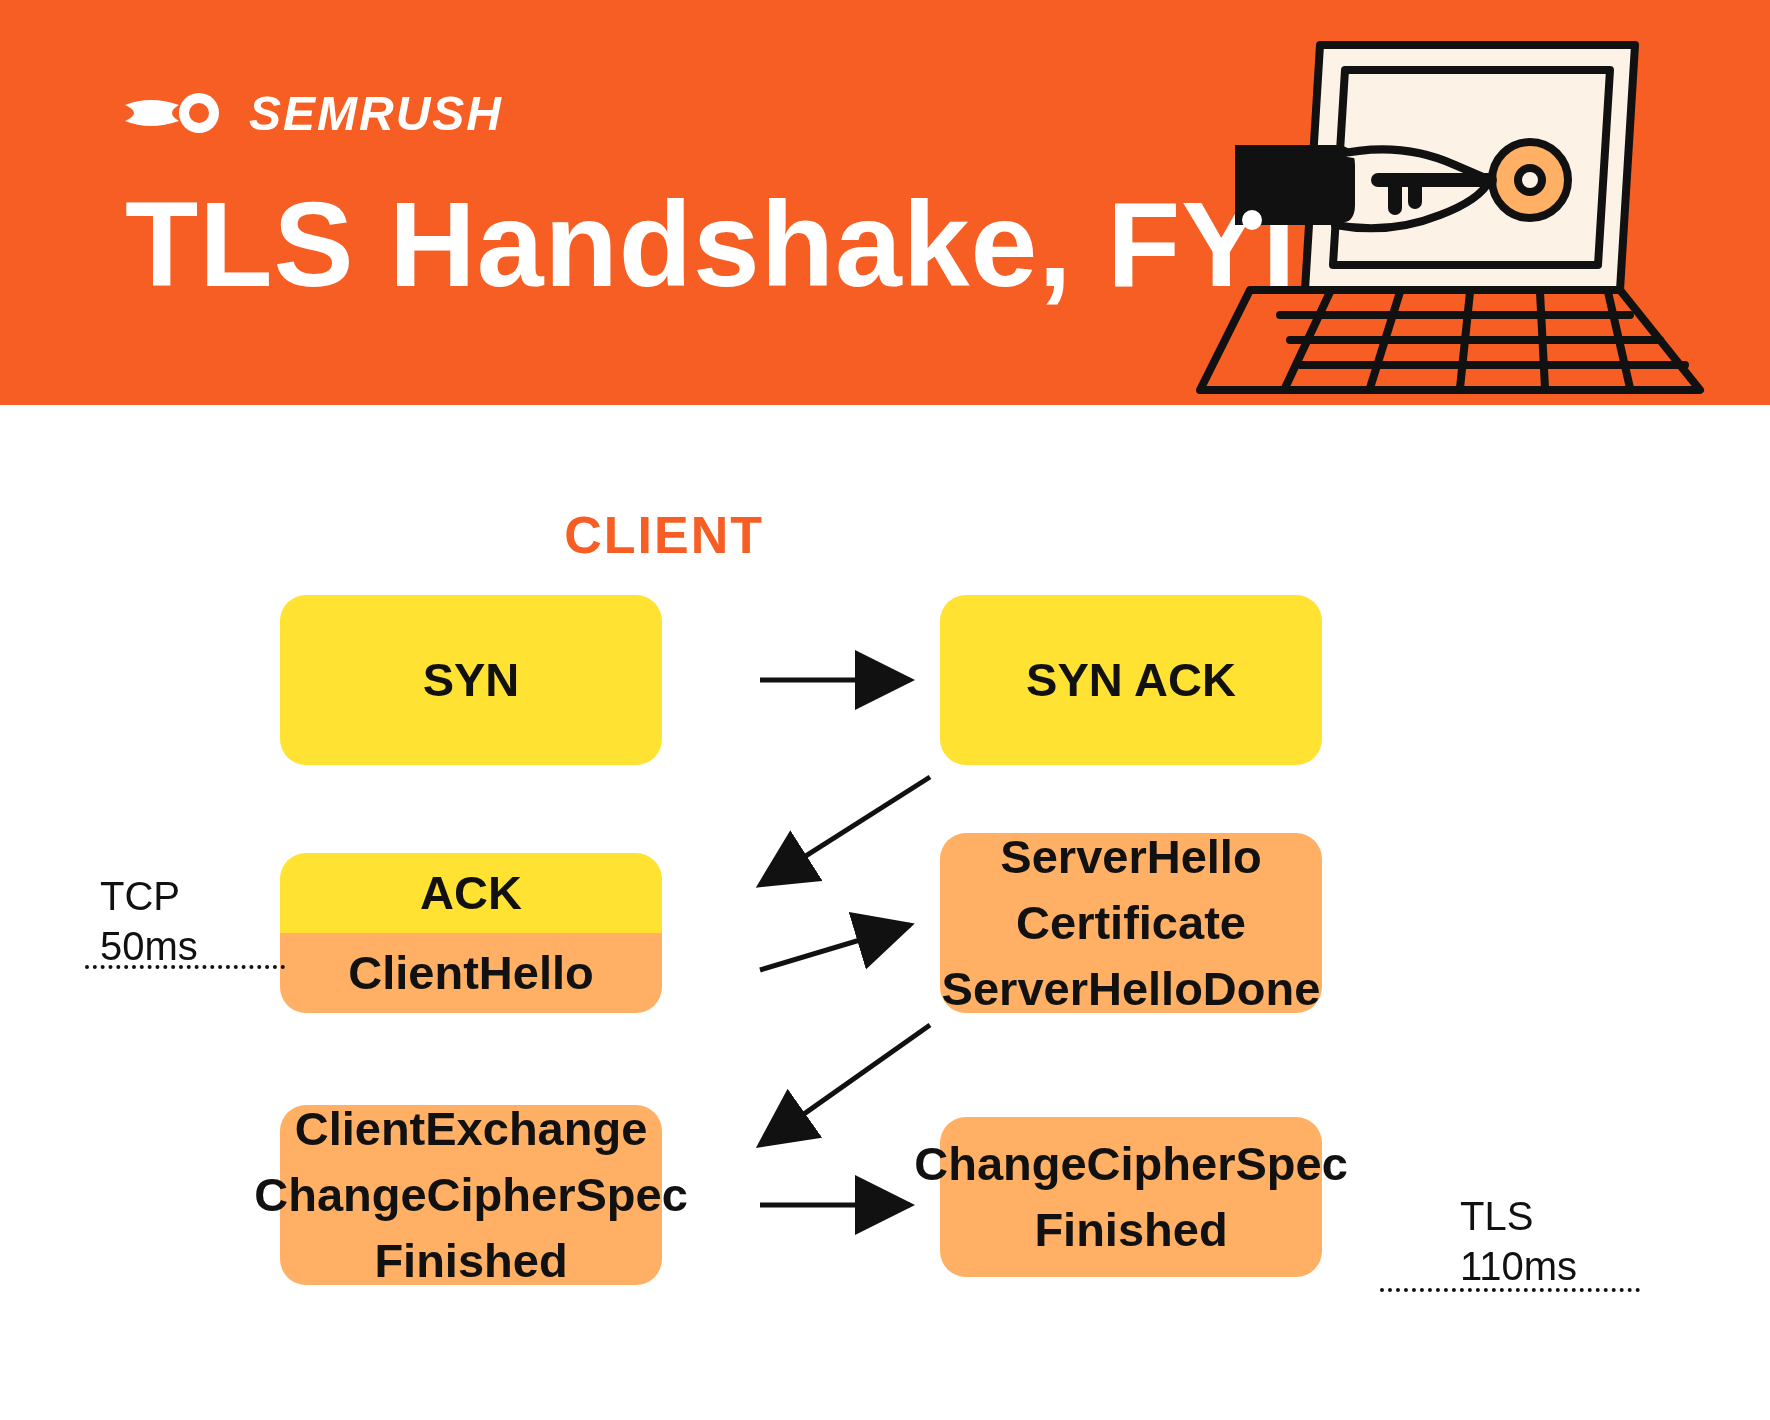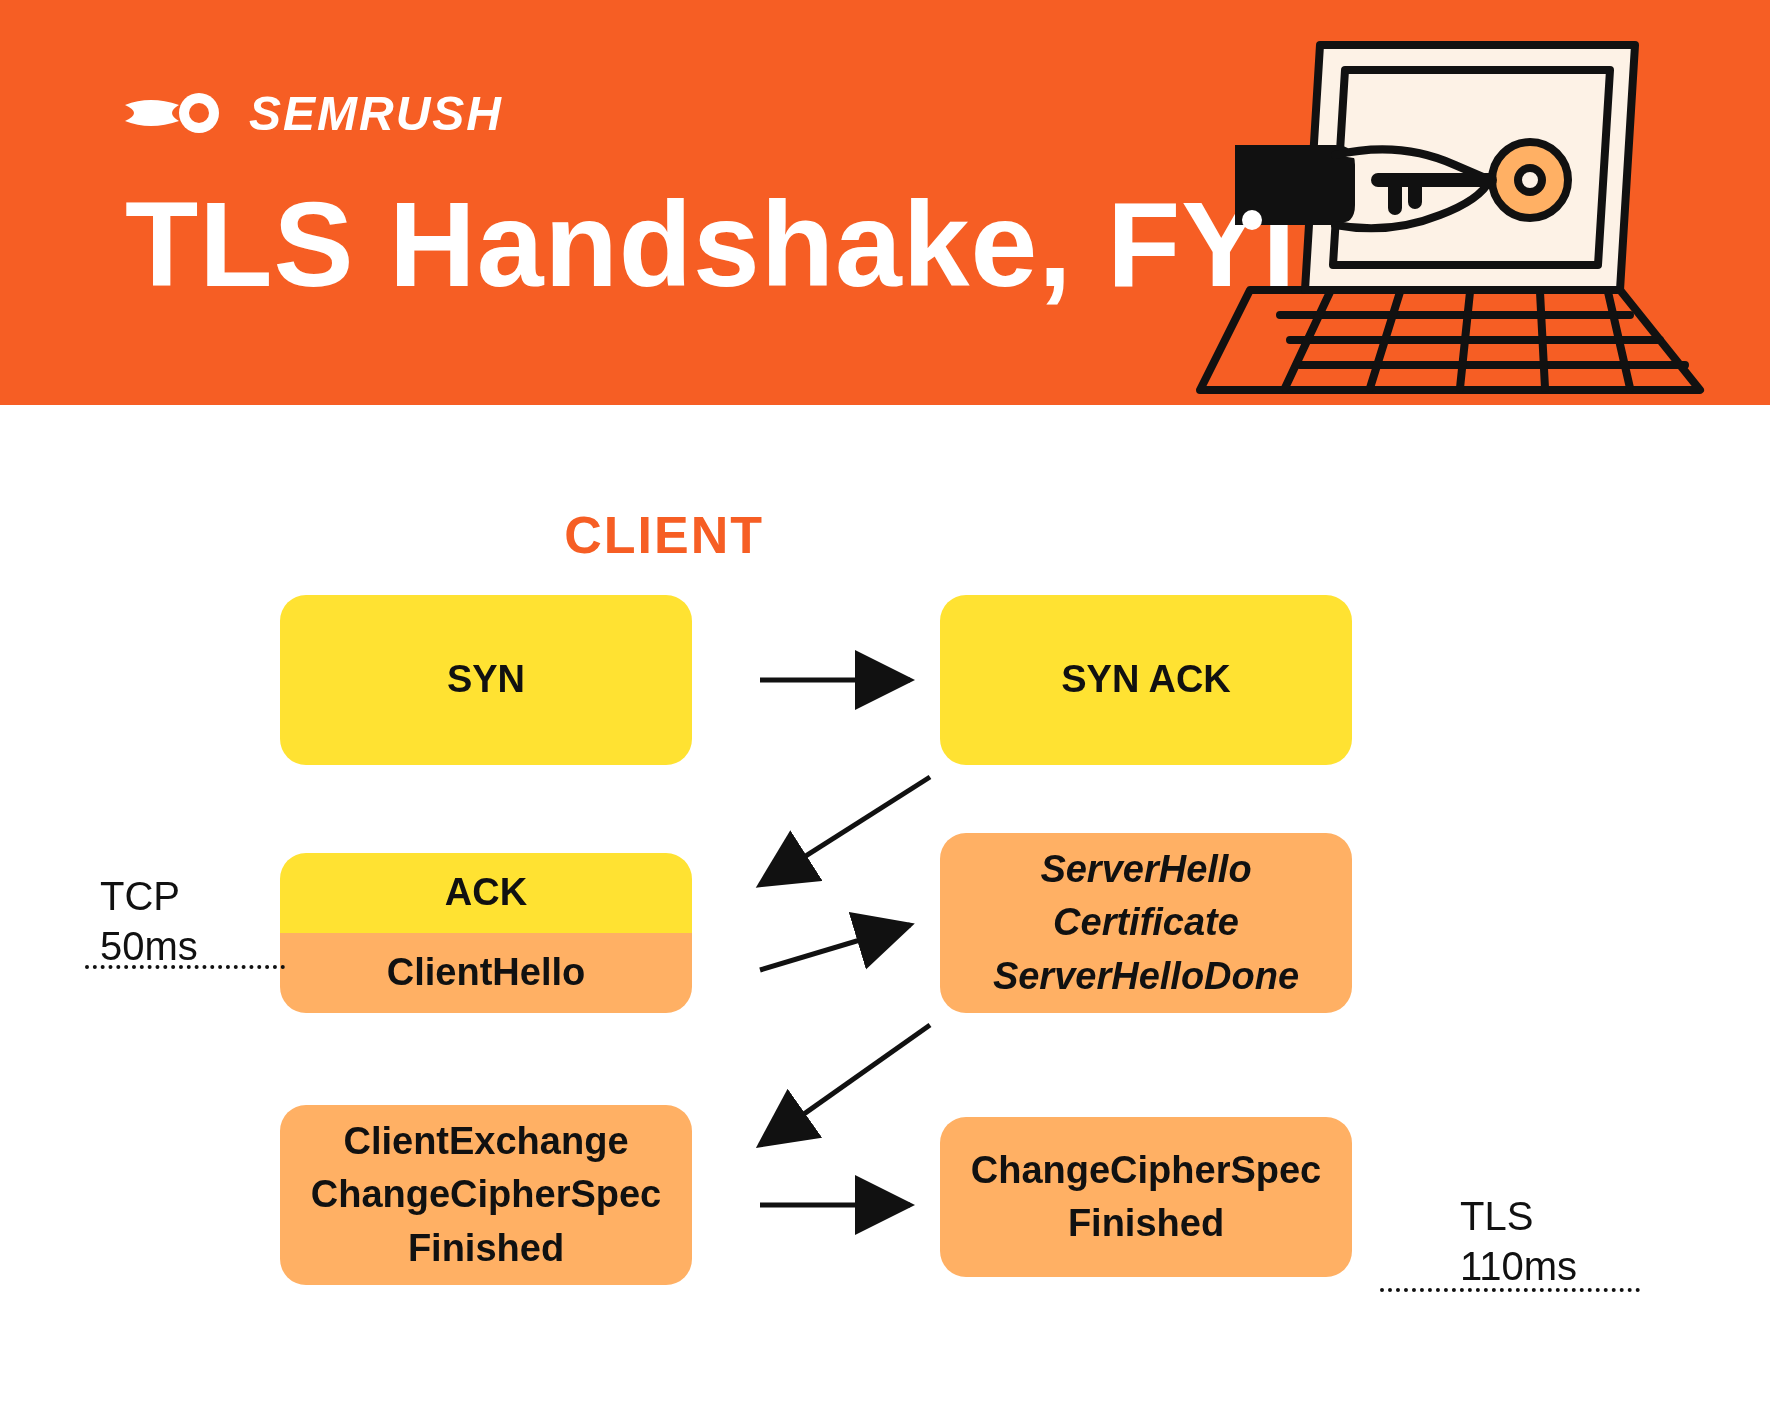--- a/index.html
+++ b/index.html
@@ -19,36 +19,36 @@
 
   .content { position: absolute; left: 0; top: 405px; width: 1770px; height: 1015px; background: #fff; }
 
   .col-head {
     position: absolute; color: #f65e24; font-weight: 800; font-size: 52px; letter-spacing: 2px;
   }
   .col-head.client { left: 314px; top: 100px; width: 450px; text-align: right; }
   .col-head.server { left: 990px; top: 100px; width: 450px; text-align: center; }
 
   .box {
-    position: absolute; width: 412px; border-radius: 26px; text-align: center;
-    font-weight: 700; font-size: 38px; color: #111; line-height: 1.4;
+    position: absolute; width: 382px; border-radius: 26px; text-align: center;
+    font-weight: 700; font-size: 47px; color: #111; line-height: 1.4;
     display: flex; align-items: center; justify-content: center;
   }
   .box.inner { white-space: pre-line; }
   .yellow { background: #ffe232; }
   .orange { background: #ffb064; }
 
   
   .c1 { left: 280px; top: 190px; height: 170px; }
   .s1 { left: 940px; top: 190px; height: 170px; }
 
   
   .c2a { left: 280px; top: 448px; height: 80px; border-radius: 26px 26px 0 0; }
   .c2b { left: 280px; top: 528px; height: 80px; border-radius: 0 0 26px 26px; }
-  .s2  { left: 940px; top: 428px; height: 180px; font-style: italic; }
+  .s2  { left: 940px; top: 428px; height: 180px; }
 
   
   .c3 { left: 280px; top: 700px; height: 180px; }
   .s3 { left: 940px; top: 712px; height: 160px; }
 
   svg.arrows { position: absolute; left: 0; top: 0; width: 1770px; height: 1015px; pointer-events: none; }
 
   .side-label {
     position: absolute; font-size: 40px; color: #111; line-height: 1.25; width: 150px; margin-top: 16px;
   }

